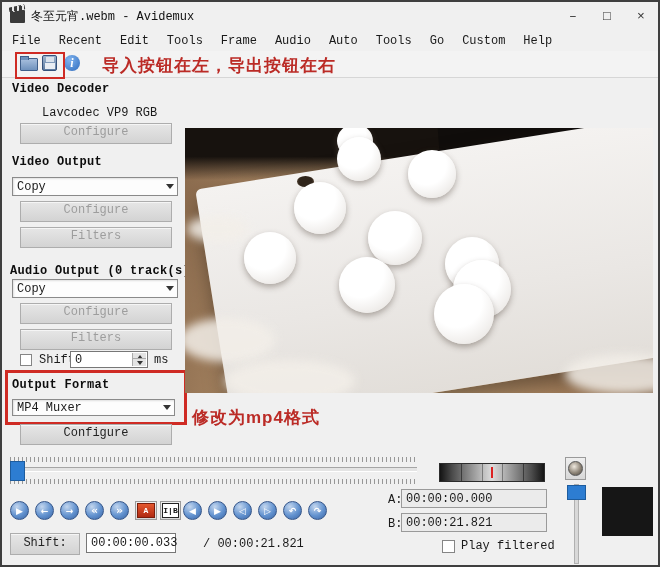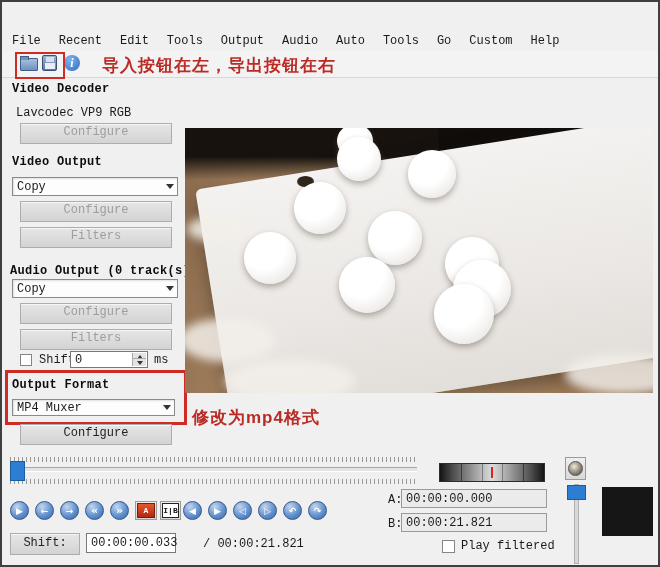--- a/index.html
+++ b/index.html
@@ -42,27 +42,38 @@
     box-shadow:0 3px 6px rgba(90,80,70,.45);}
   .flour{position:absolute;border-radius:50%;background:#f3efe9;filter:blur(5px);opacity:.85;}
   .menu-item{padding:2px 9px;cursor:default;}
   .wbtn{width:34px;height:24px;display:flex;align-items:center;justify-content:center;font-size:13px;color:#333;}
 </style>
 </head>
 <body>
 
 <div id="app">
 
+  <div class="abs" style="left:0;top:0;width:656px;height:28px;background:#f0f0f0;display:flex;align-items:center;">
+    <div style="width:15px;height:13px;margin:0 6px 0 8px;background:#3a3a3a;position:relative;border-radius:1px;">
+      <div style="position:absolute;left:-1px;top:-4px;width:16px;height:5px;background:repeating-linear-gradient(90deg,#3a3a3a 0 3px,#e8e8e8 3px 5px);transform:rotate(-12deg);border-radius:1px;"></div>
+    </div>
+    <div style="font-size:12px;color:#111;">冬至元宵.webm - Avidemux</div>
+    <div style="margin-left:auto;display:flex;">
+      <div class="wbtn">–</div>
+      <div class="wbtn">□</div>
+      <div class="wbtn">×</div>
+    </div>
+  </div>
 
   <div class="abs" style="left:0;top:28px;width:656px;height:21px;display:flex;align-items:center;padding-left:1px;">
     <div class="menu-item">File</div>
     <div class="menu-item">Recent</div>
     <div class="menu-item">Edit</div>
     <div class="menu-item">Tools</div>
-    <div class="menu-item">Output</div>
+    <div class="menu-item">Frame</div>
     <div class="menu-item">Audio</div>
     <div class="menu-item">Auto</div>
     <div class="menu-item">Tools</div>
     <div class="menu-item">Go</div>
     <div class="menu-item">Custom</div>
     <div class="menu-item">Help</div>
   </div>
 
   <div class="abs" style="left:0;top:49px;width:656px;height:26px;background:#f3f3f3;border-bottom:1px solid #d6d6d6;">
 
@@ -81,21 +92,21 @@
     <div class="abs" style="left:62px;top:4px;width:16px;height:16px;">
       <div style="width:16px;height:16px;border-radius:50%;background:radial-gradient(circle at 35% 30%,#7fb3ef,#2f6cbd);color:#fff;font-family:'Liberation Serif',serif;font-style:italic;font-weight:bold;font-size:12px;display:flex;align-items:center;justify-content:center;">i</div>
     </div>
 
     <div class="abs" style="left:13px;top:1px;width:46px;height:23px;border:2px solid #cf2b24;"></div>
 
     <div class="abs cnred" style="left:100px;top:3px;">导入按钮在左，导出按钮在右</div>
   </div>
 
   <div class="abs hdr" style="left:10px;top:80px;">Video Decoder</div>
-  <div class="abs" style="left:14px;top:104px;">Lavcodec VP9 RGB</div>
+  <div class="abs" style="left:40px;top:104px;">Lavcodec VP9 RGB</div>
   <div class="abs btn dis" style="left:18px;top:121px;width:150px;height:19px;">Configure</div>
 
   <div class="abs hdr" style="left:10px;top:153px;">Video Output</div>
   <div class="abs combo" style="left:10px;top:175px;width:166px;height:19px;">
     <span>Copy</span>
     <span class="arrowbox">
         <span class="tri-down"></span>
       </span>
   </div>
   <div class="abs btn dis" style="left:18px;top:199px;width:150px;height:19px;">Configure</div>

